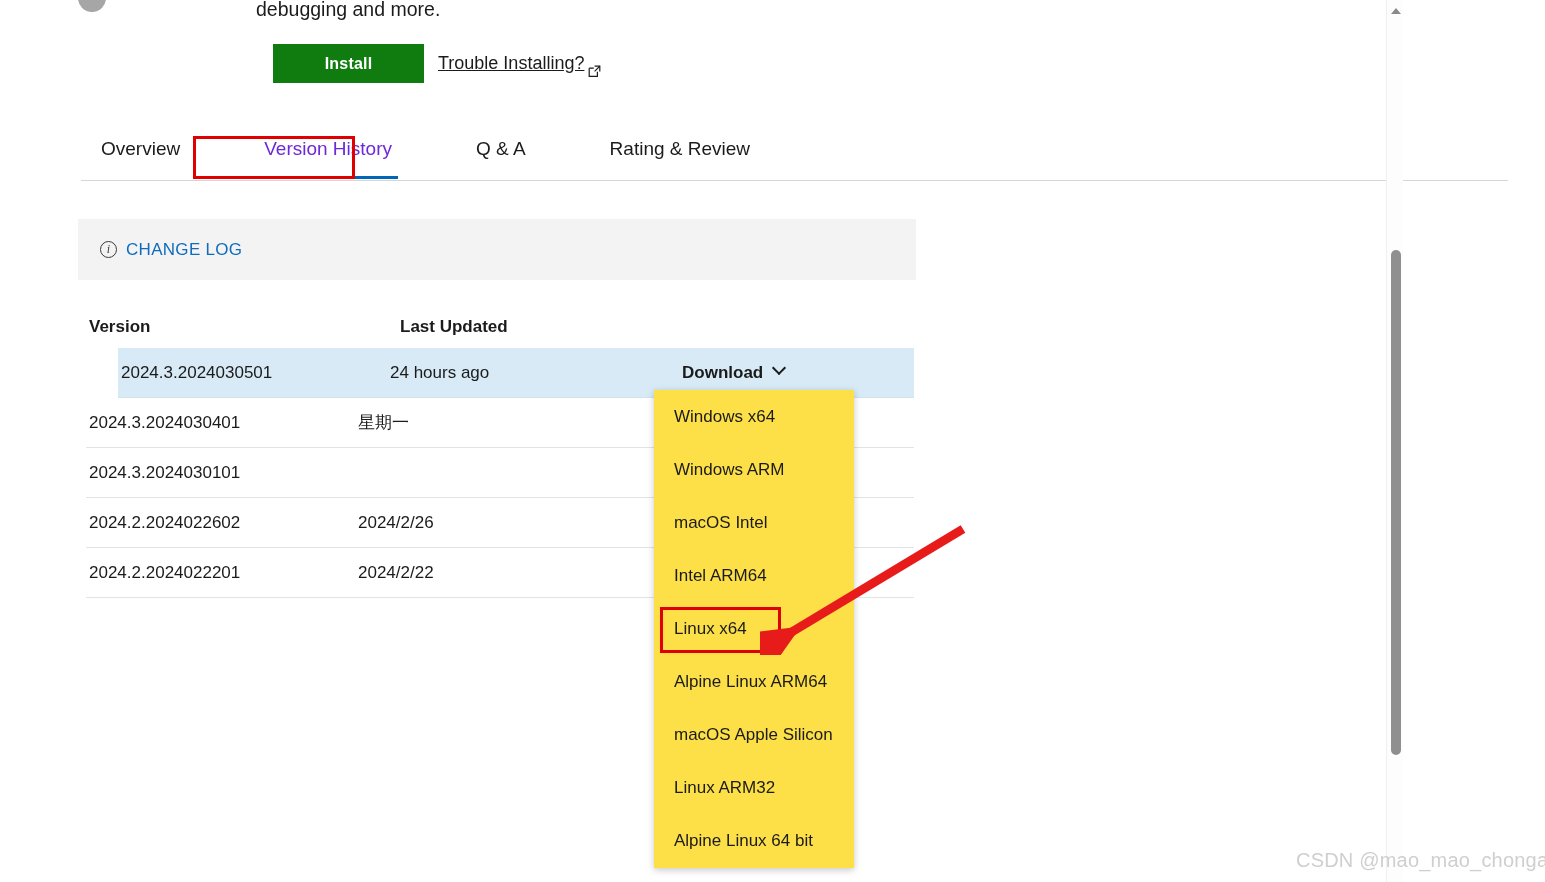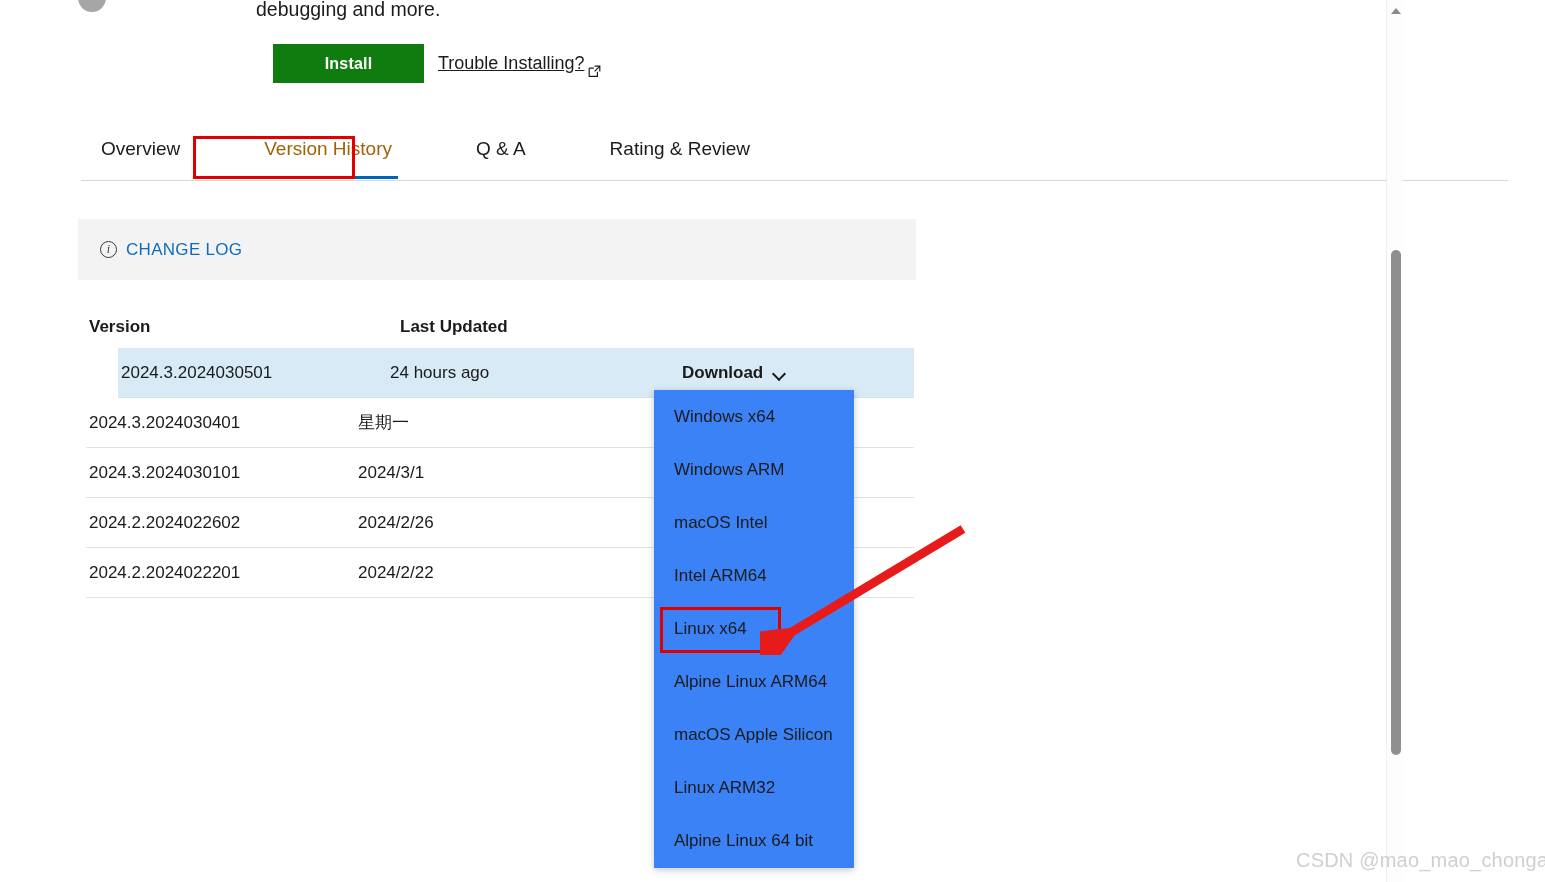--- a/index.html
+++ b/index.html
@@ -93,21 +93,21 @@
   }
   .tab {
     font-size: 19px;
     color: #1b1b1b;
     padding: 3px 20px 18px 20px;
     cursor: pointer;
     position: relative;
     white-space: nowrap;
   }
   .tab.active {
-    color: #a16207;
+    color: #6d28d9;
   }
   .tab.active::after {
     content: "";
     position: absolute;
     left: 14px;
     right: 14px;
     bottom: -1px;
     height: 3px;
     background: #0067b8;
   }
@@ -169,21 +169,21 @@
     color: #1b1b1b;
     border-bottom: 1px solid #e3e3e3;
   }
   .vrow.selected {
     background: #d7eaf6;
     border-bottom: 1px solid #cfe3ef;
     margin-left: 32px;
   }
   .c-version { width: 272px; flex: none; padding-left: 3px; }
   .c-updated { width: 292px; flex: none; }
-  .c-download { flex: 1; font-weight: 700; display: flex; align-items: center; }
+  .c-download { flex: 1; font-weight: 700; display: flex; align-items: flex-start; }
   .c-download.empty { font-weight: 400; }
   .chev {
     display: inline-block;
     margin-left: 10px;
     width: 13px;
     height: 8px;
     position: relative;
   }
   .chev::before {
     content: "";
@@ -195,21 +195,21 @@
     transform: rotate(45deg);
   }
 
   
   .dropdown {
     position: absolute;
     left: 654px;
     top: 390px;
     width: 200px;
     height: 478px;
-    background: #3b82f6;
+    background: #fde047;
     box-shadow: 0 2px 7px rgba(0,0,0,.22);
   }
   .dd-item {
     height: 53px;
     display: flex;
     align-items: center;
     padding-left: 20px;
     font-size: 17px;
     color: #1b1b1b;
     cursor: pointer;
@@ -344,21 +344,20 @@
     </div>
 
     <div class="vrow">
       <div class="c-version">2024.3.2024030401</div>
       <div class="c-updated">星期一</div>
       <div class="c-download empty"></div>
     </div>
 
     <div class="vrow">
       <div class="c-version">2024.3.2024030101</div>
-      <div class="c-updated">2024/3/1</div>
       <div class="c-download empty"></div>
     </div>
 
     <div class="vrow">
       <div class="c-version">2024.2.2024022602</div>
       <div class="c-updated">2024/2/26</div>
       <div class="c-download empty"></div>
     </div>
 
     <div class="vrow">

